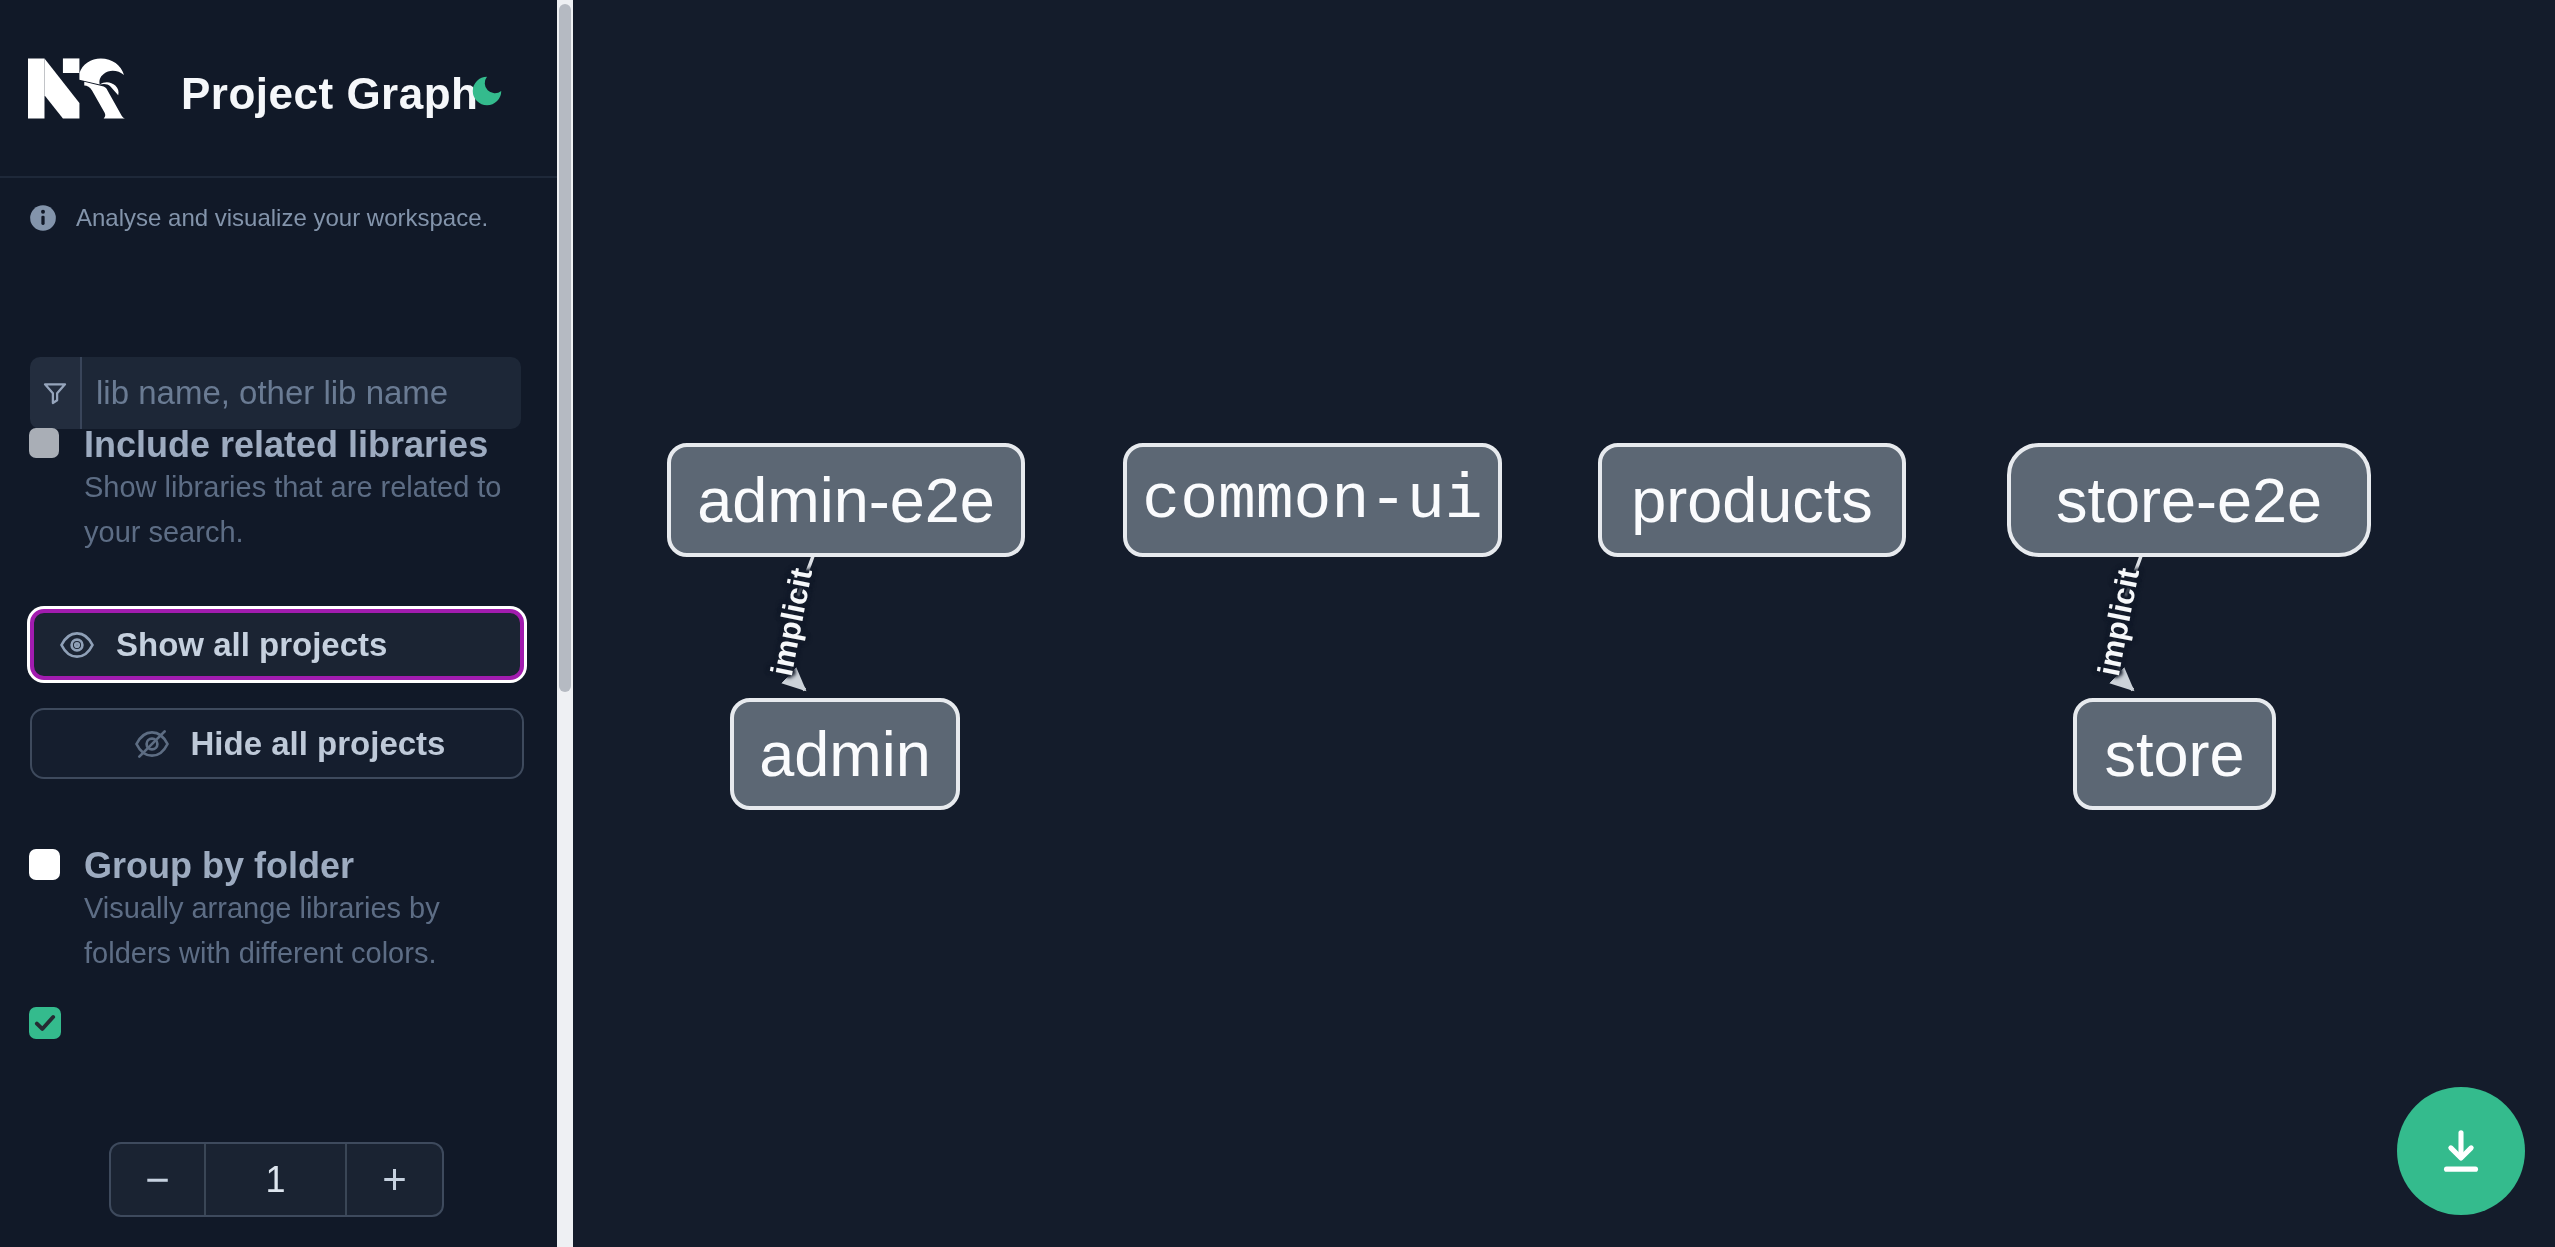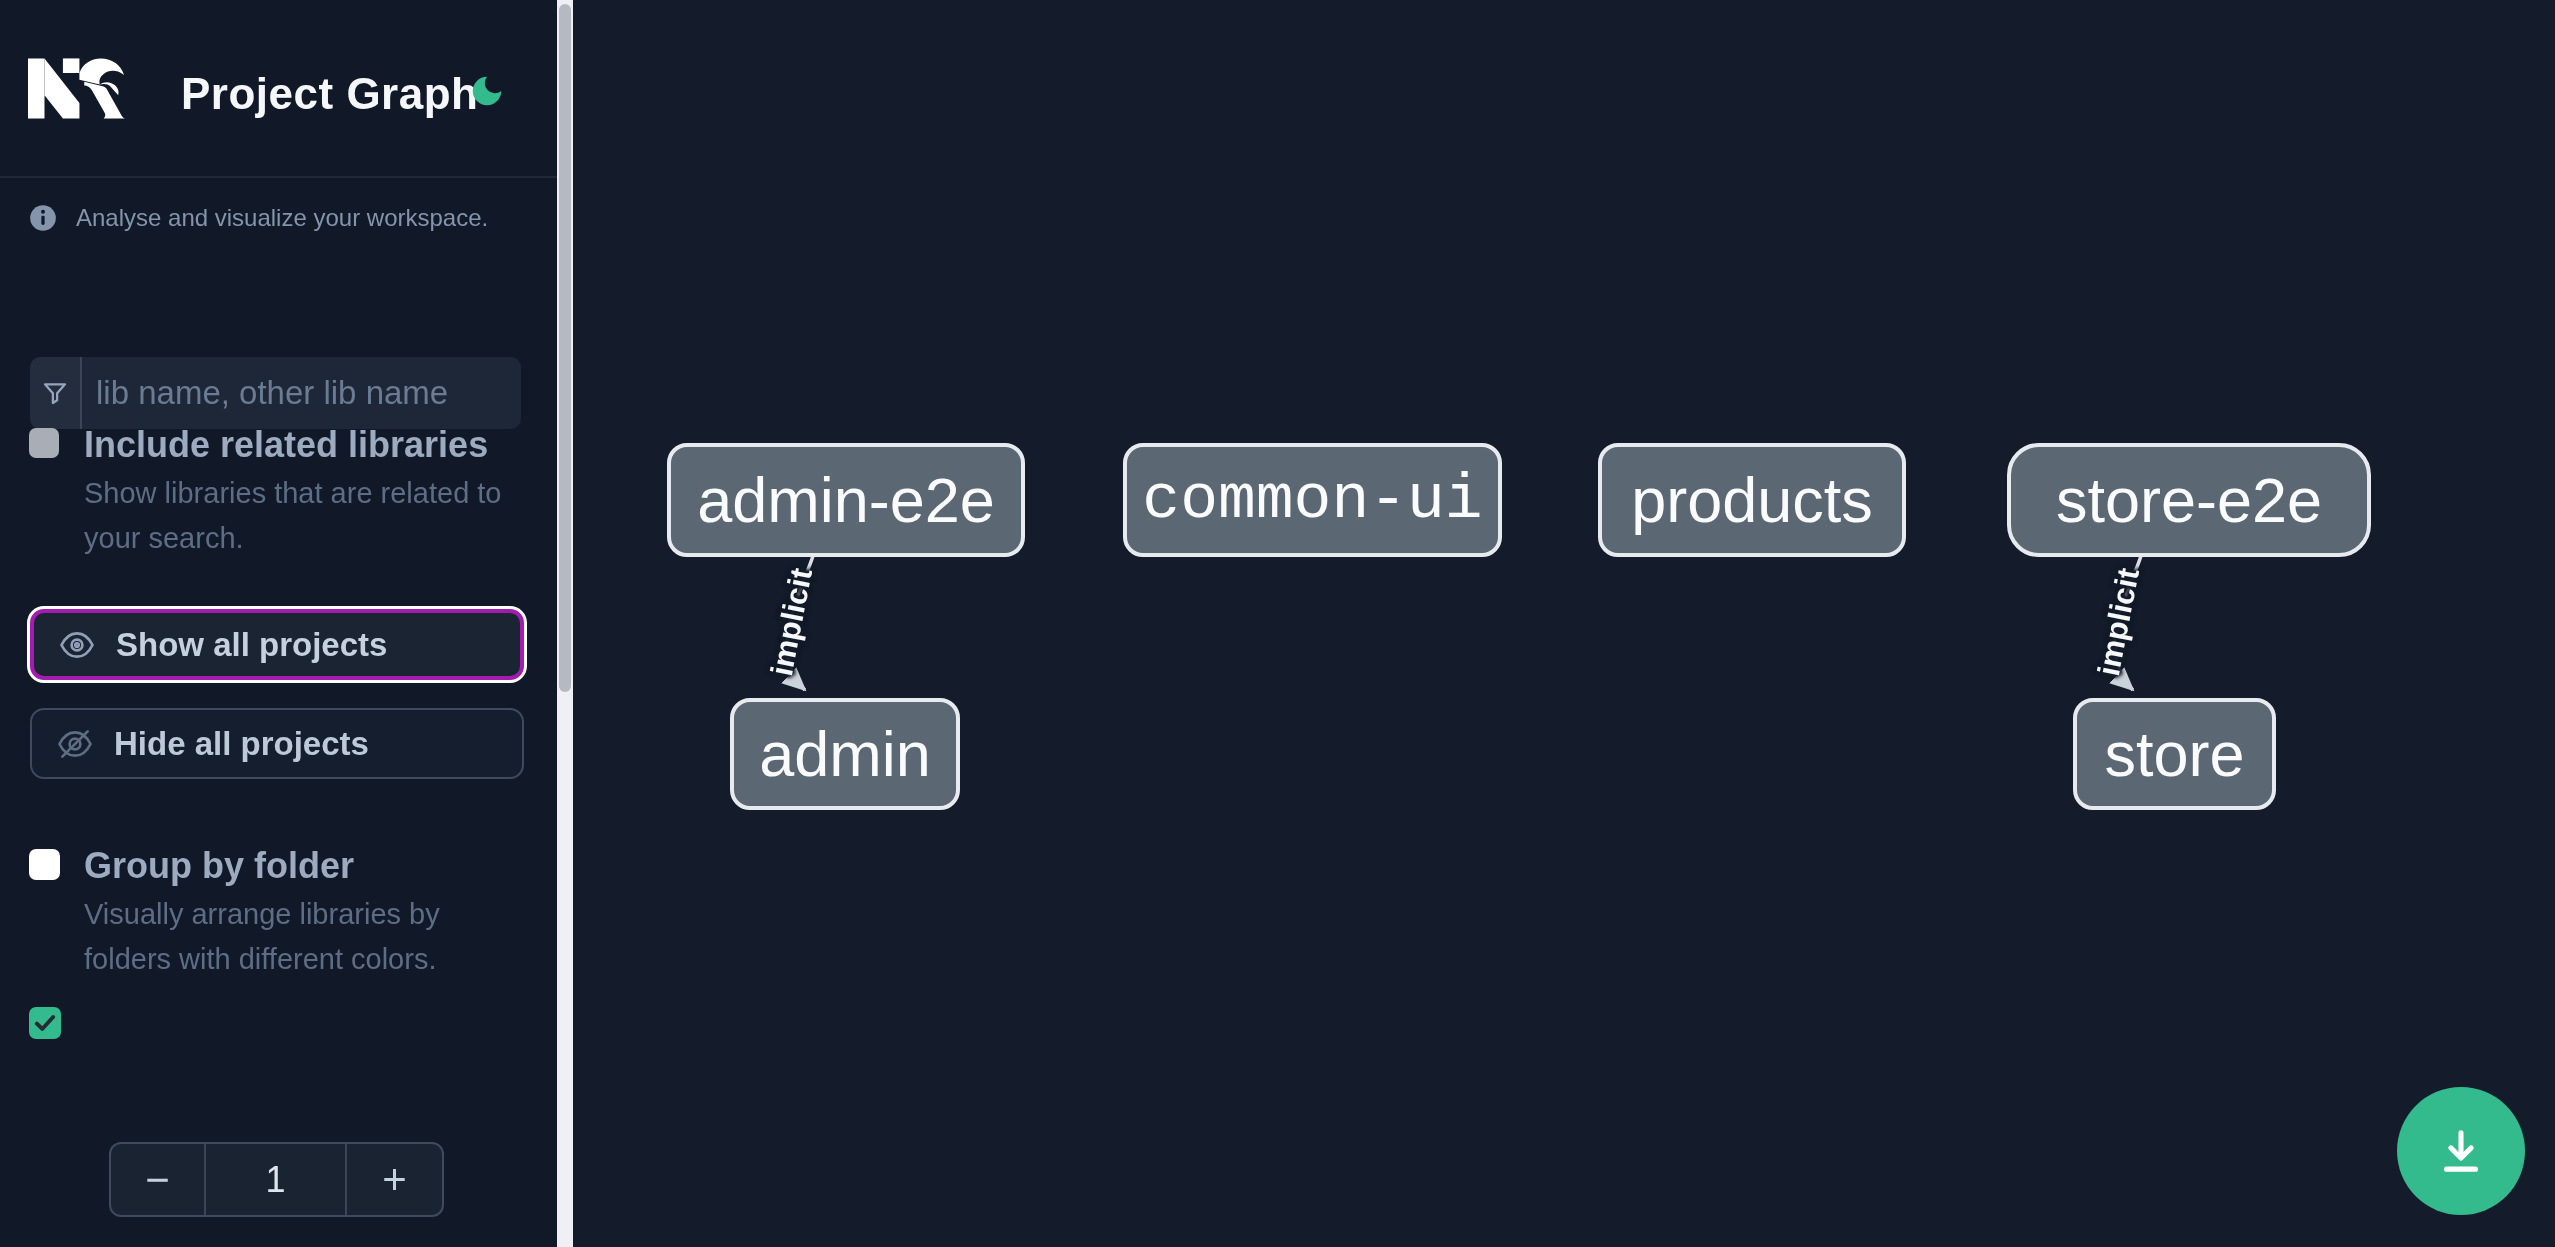--- a/index.html
+++ b/index.html
@@ -33,33 +33,33 @@
   .filter-input::placeholder { color:#6a7b93; }
 
   .opt-row { position:absolute; left:29px; width:500px; }
   .cb { position:absolute; left:0; top:2px; border-radius:7px; }
   .cb-disabled { width:30px; height:30px; background:#a9aeb6; }
   .cb-white { width:31px; height:31px; background:#ffffff; }
   .cb-checked { width:32px; height:32px; background:#34bb8d; display:flex;
                 align-items:center; justify-content:center; }
   .opt-text { margin-left:55px; width:450px; }
   .opt-label { font-size:36px; font-weight:700; color:#9dabc0; line-height:38px; }
-  .opt-desc { margin-top:7px; font-size:29px; color:#5d6d85; line-height:45px; }
+  .opt-desc { margin-top:1px; font-size:29px; color:#5d6d85; line-height:45px; }
   #opt-include { top:426px; }
   #opt-group { top:847px; }
   #opt-prox { top:1005px; }
 
   .sb-btn { position:absolute; left:30px; width:494px; display:flex; align-items:center;
             cursor:pointer; border-radius:14px; font-family:"Liberation Sans", sans-serif; }
   .sb-btn .btn-icon { margin:0 20px 0 24px; width:38px; height:38px; }
   .sb-btn .btn-label { font-size:33px; font-weight:600; }
   .btn-show { top:609px; height:71px; background:#1b2433; border:4px solid #a21caf;
               box-shadow:0 0 0 3px #ffffff; }
   .btn-show .btn-label { color:#c6d1df; }
-  .btn-hide { top:708px; height:71px; background:#151e2e; border:2px solid #3e4a5d; }
+  .btn-hide { top:708px; height:71px; background:#151e2e; border:2px solid #3e4a5d;justify-content:center; }
   .btn-hide .btn-label { color:#bec9d8; }
 
   .stepper { position:absolute; left:109px; top:1142px; width:335px; height:75px;
              border:2px solid #3e4a5d; border-radius:12px; background:#1a2332;
              display:flex; overflow:hidden; }
   .step-btn { background:none; border:none; color:#c6d1df; font-size:42px; cursor:pointer;
               font-family:"Liberation Sans", sans-serif; line-height:1; }
   .step-minus { width:95px; border-right:2px solid #3a4656; }
   .step-plus  { width:97px; border-left:2px solid #3a4656; }
   .step-value { flex:1; display:flex; align-items:center; justify-content:center;

